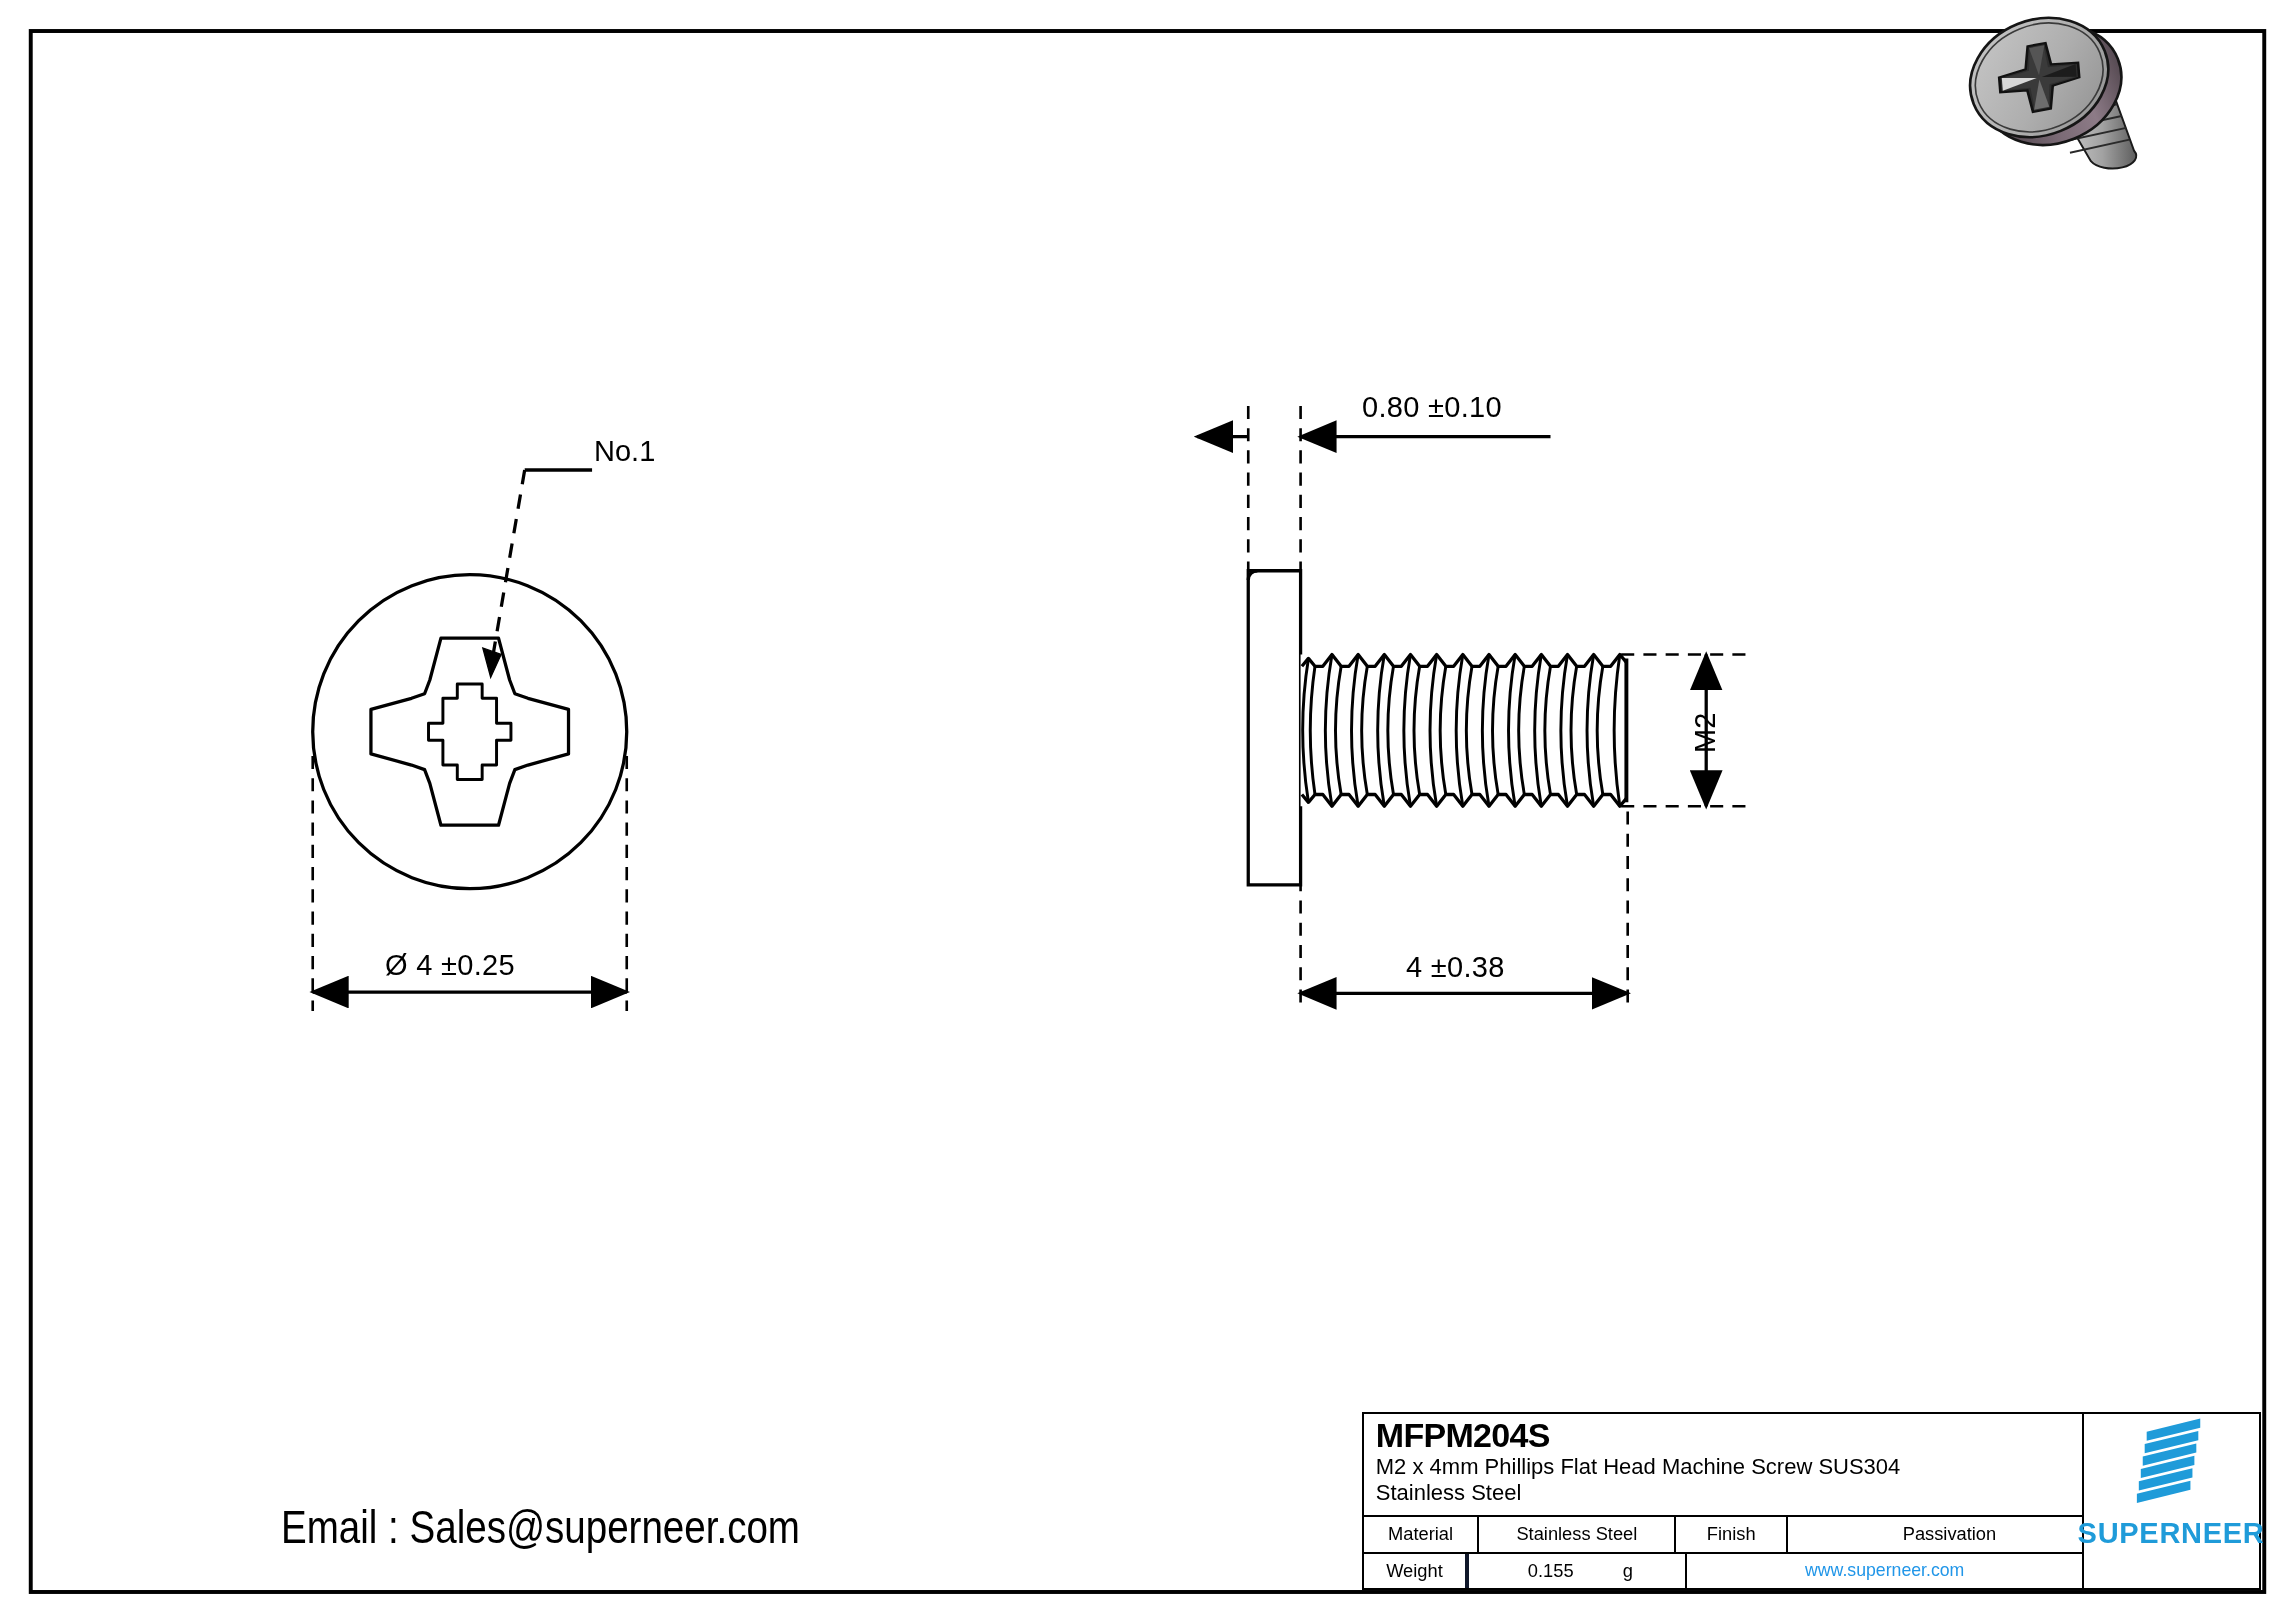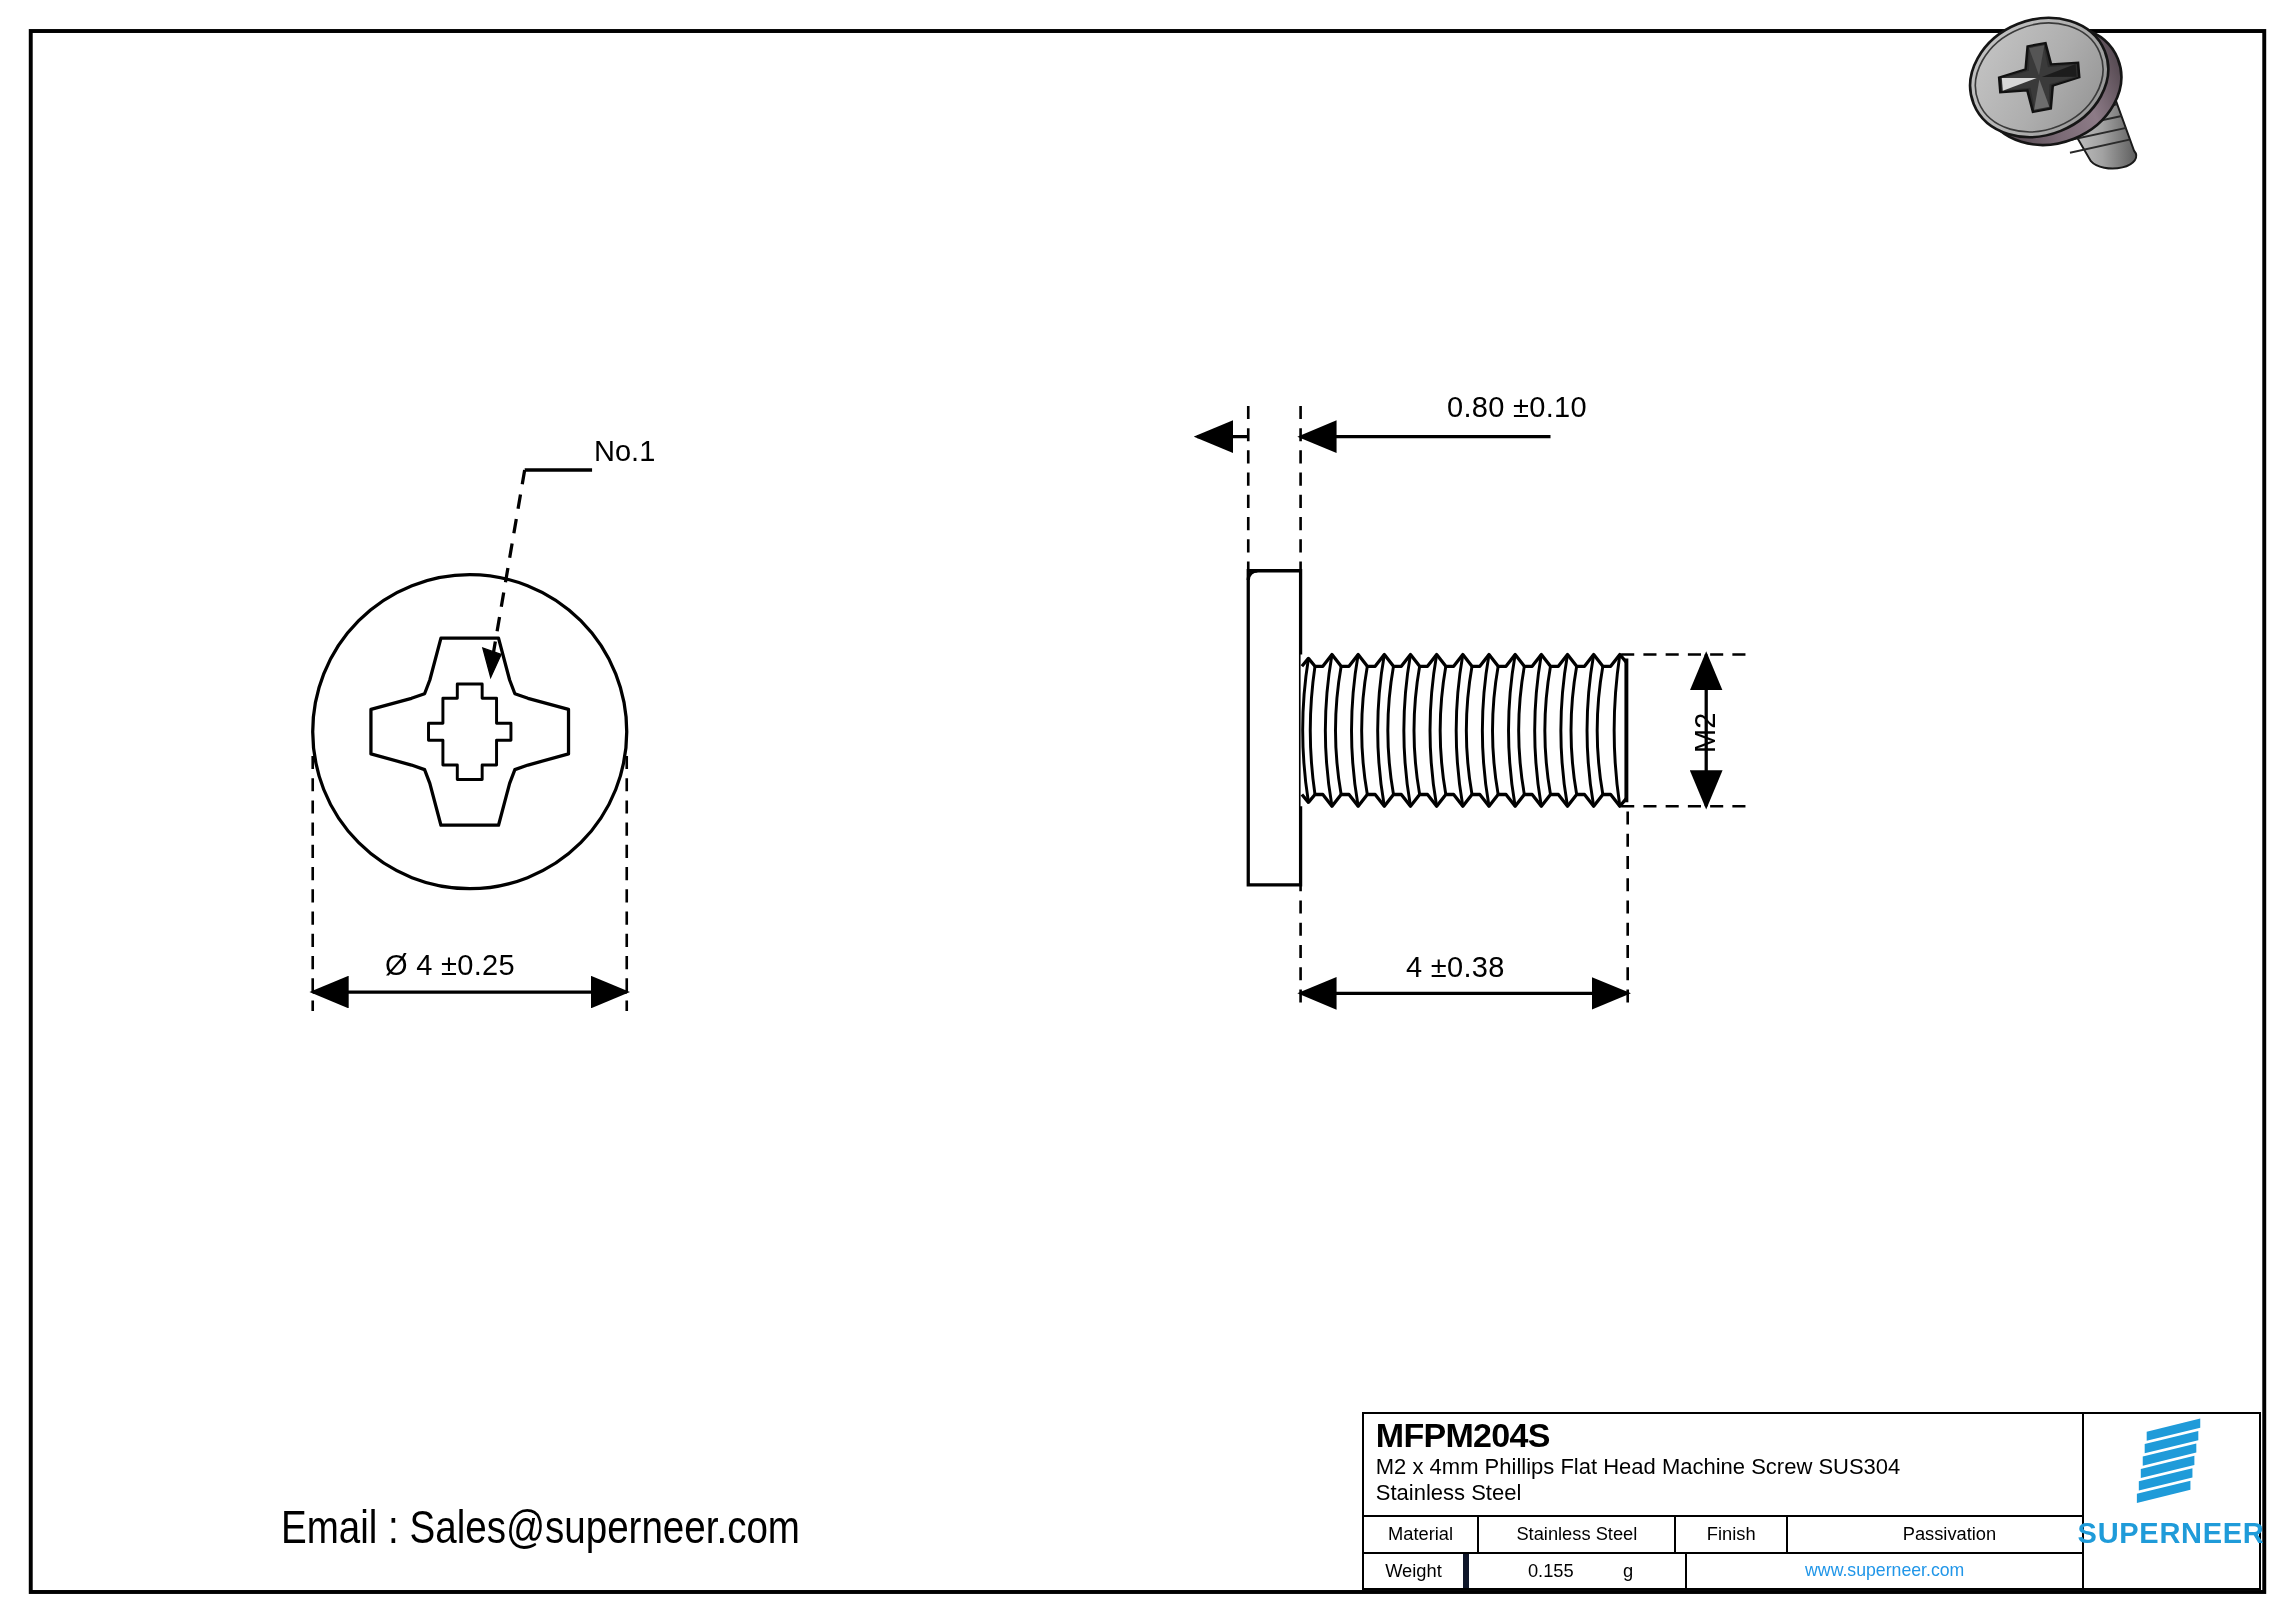--- a/index.html
+++ b/index.html
@@ -101,21 +101,21 @@
     display: flex;
     align-items: center;
     justify-content: center;
     font-size: 18.3px;
     height: 100%;
   }
   .c-label  { width: 122px; border-right: 2px solid #000; }
   .c-value  { width: 209px; border-right: 2px solid #000; position: relative; }
   .c-label2 { width: 118px; border-right: 2px solid #000; }
   .c-value2 { width: 281px; margin-left: 29px; }
-  .c-weightlabel { width: 106px; border-right: 6px solid #0f172a; }
+  .c-weightlabel { width: 106px; border-right: 4px solid #0f172a; }
   .c-weightval { width: 221px; border-right: 2px solid #000; position: relative; }
   .c-web { width: 399px; }
   .weight-num { position: absolute; left: 59px; }
   .weight-unit { position: absolute; left: 154px; }
   .web-link { color: #2196e8; font-size: 17.7px; }
   #tb-logo {
     width: 174px;
     height: 100%;
     box-sizing: border-box;
     display: flex;
@@ -316,21 +316,21 @@
       <line x1="1988" y1="1240" x2="1988" y2="1545" stroke="#000" stroke-width="4" stroke-dasharray="20,14"></line>
       <line x1="2488" y1="1240" x2="2488" y2="1545" stroke="#000" stroke-width="4" stroke-dasharray="20,14"></line>
       <line x1="1988" y1="1518" x2="2488" y2="1518" stroke="#000" stroke-width="5" marker-start="url(#arrowStart)" marker-end="url(#arrowEnd)"></line>
     </g>
   </svg>
 
   <div class="txt lead-txt" style="left:594px; top:437px;">No.1</div>
 
   <div class="txt dim-txt" style="left:385px; top:951px;">Ø 4 ±0.25</div>
 
-  <div class="txt dim-txt" style="left:1447px; top:393px;">0.80 ±0.10</div>
+  <div class="txt dim-txt" style="left:1362px; top:393px;">0.80 ±0.10</div>
 
   <div class="txt m2-txt" style="left:1691px; top:753px;">M2</div>
 
   <div class="txt dim-txt" style="left:1406px; top:953px;">4 ±0.38</div>
 
   <div class="txt email-txt" style="left:281px; top:1503px;">Email : Sales@superneer.com</div>
 
   <div id="title-block">
 
     <div id="tb-left">

